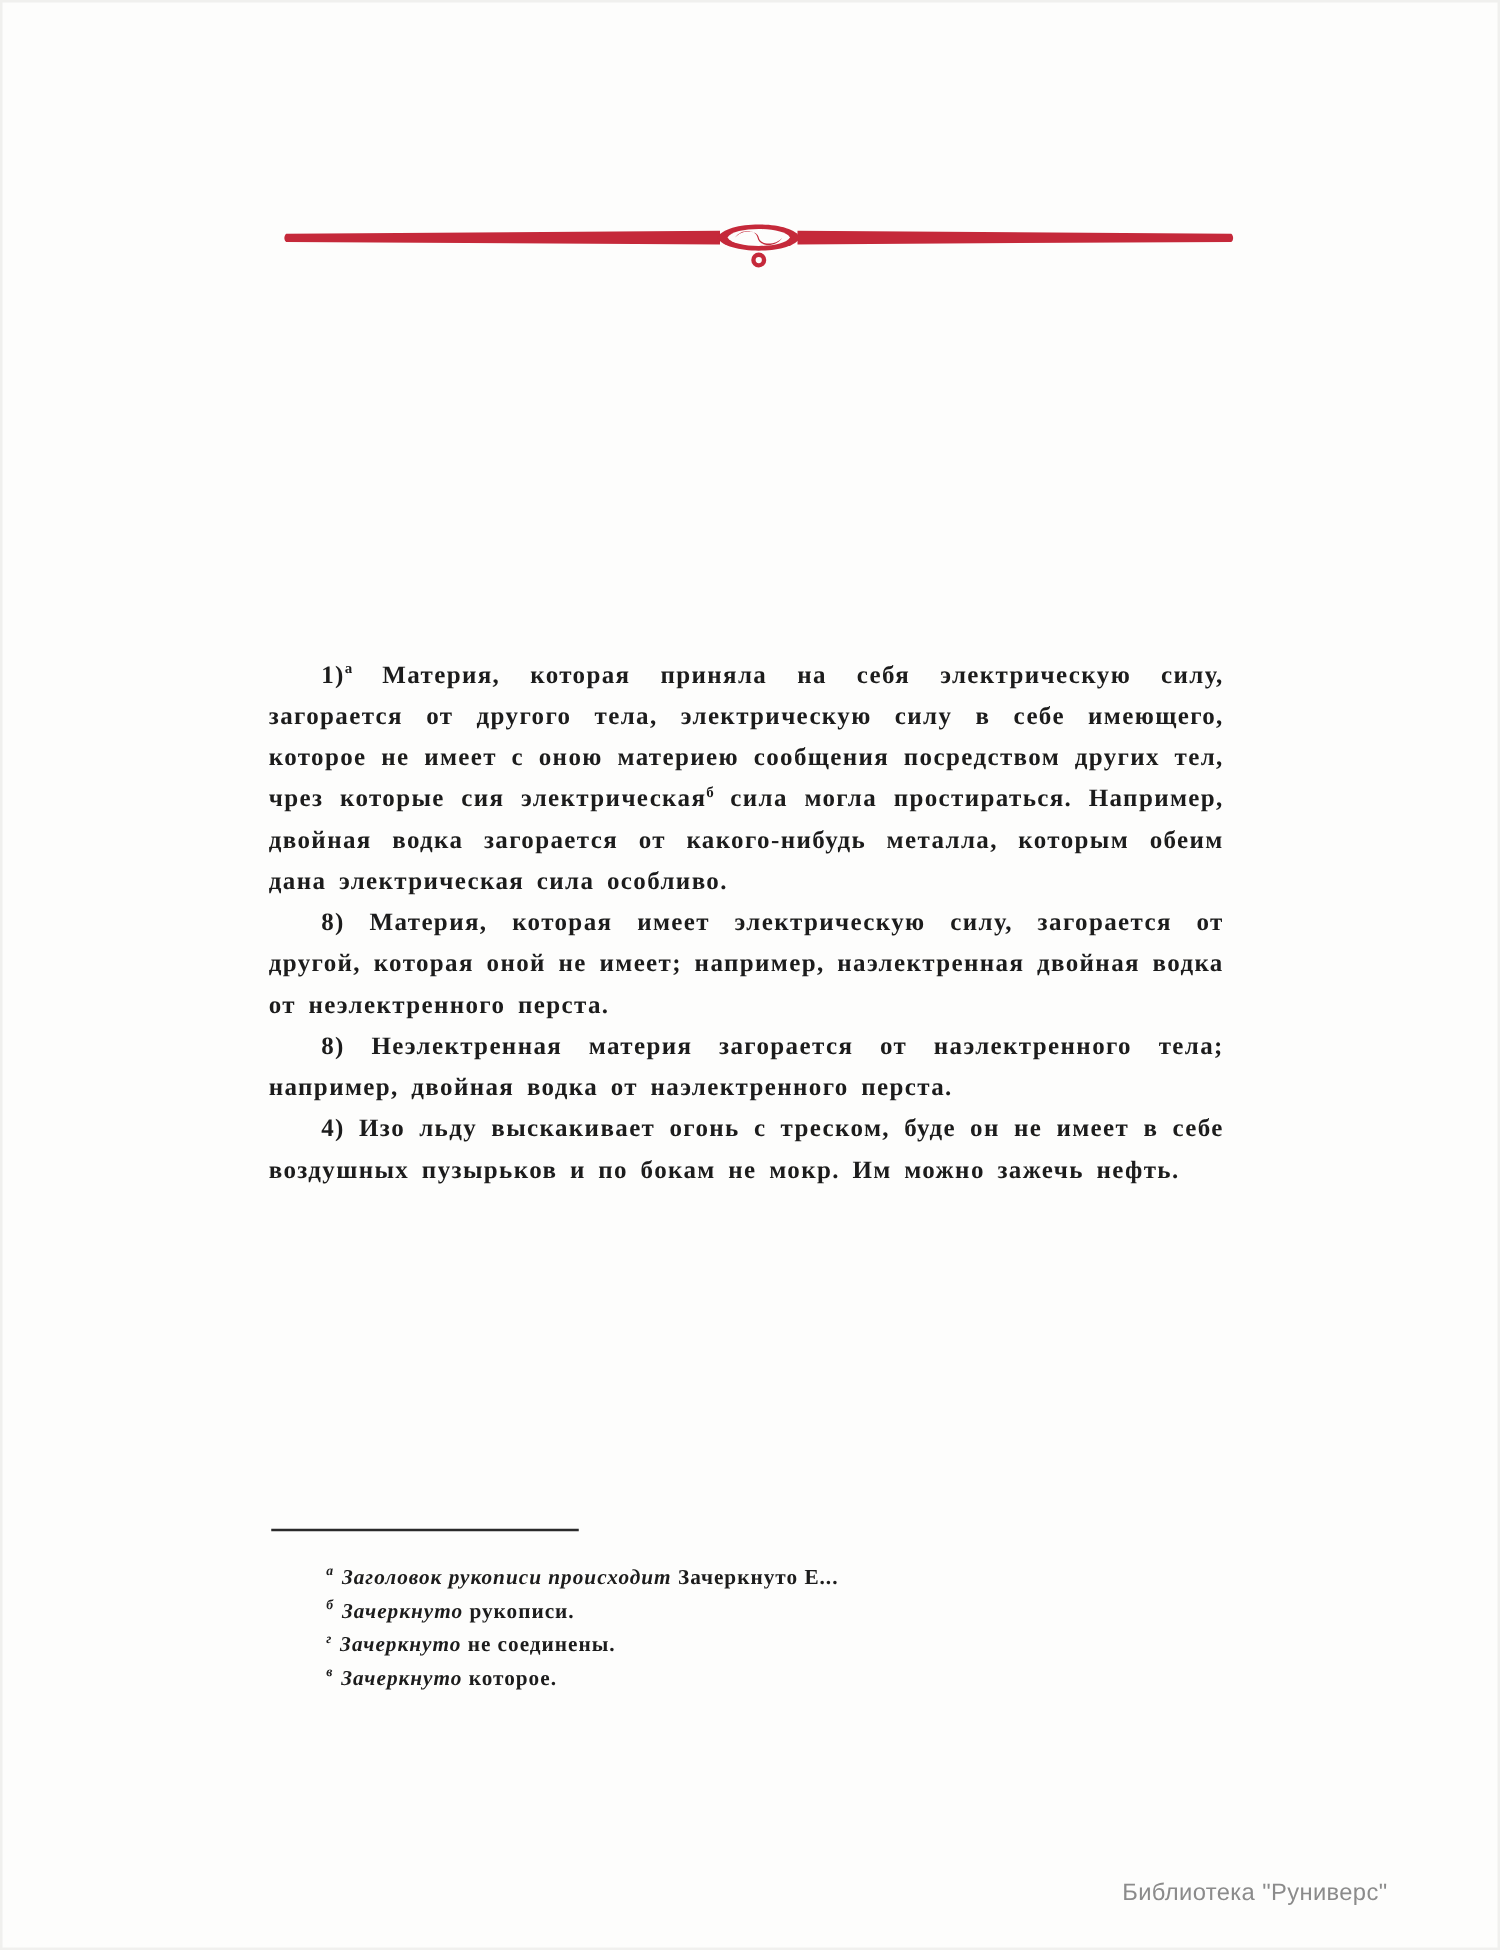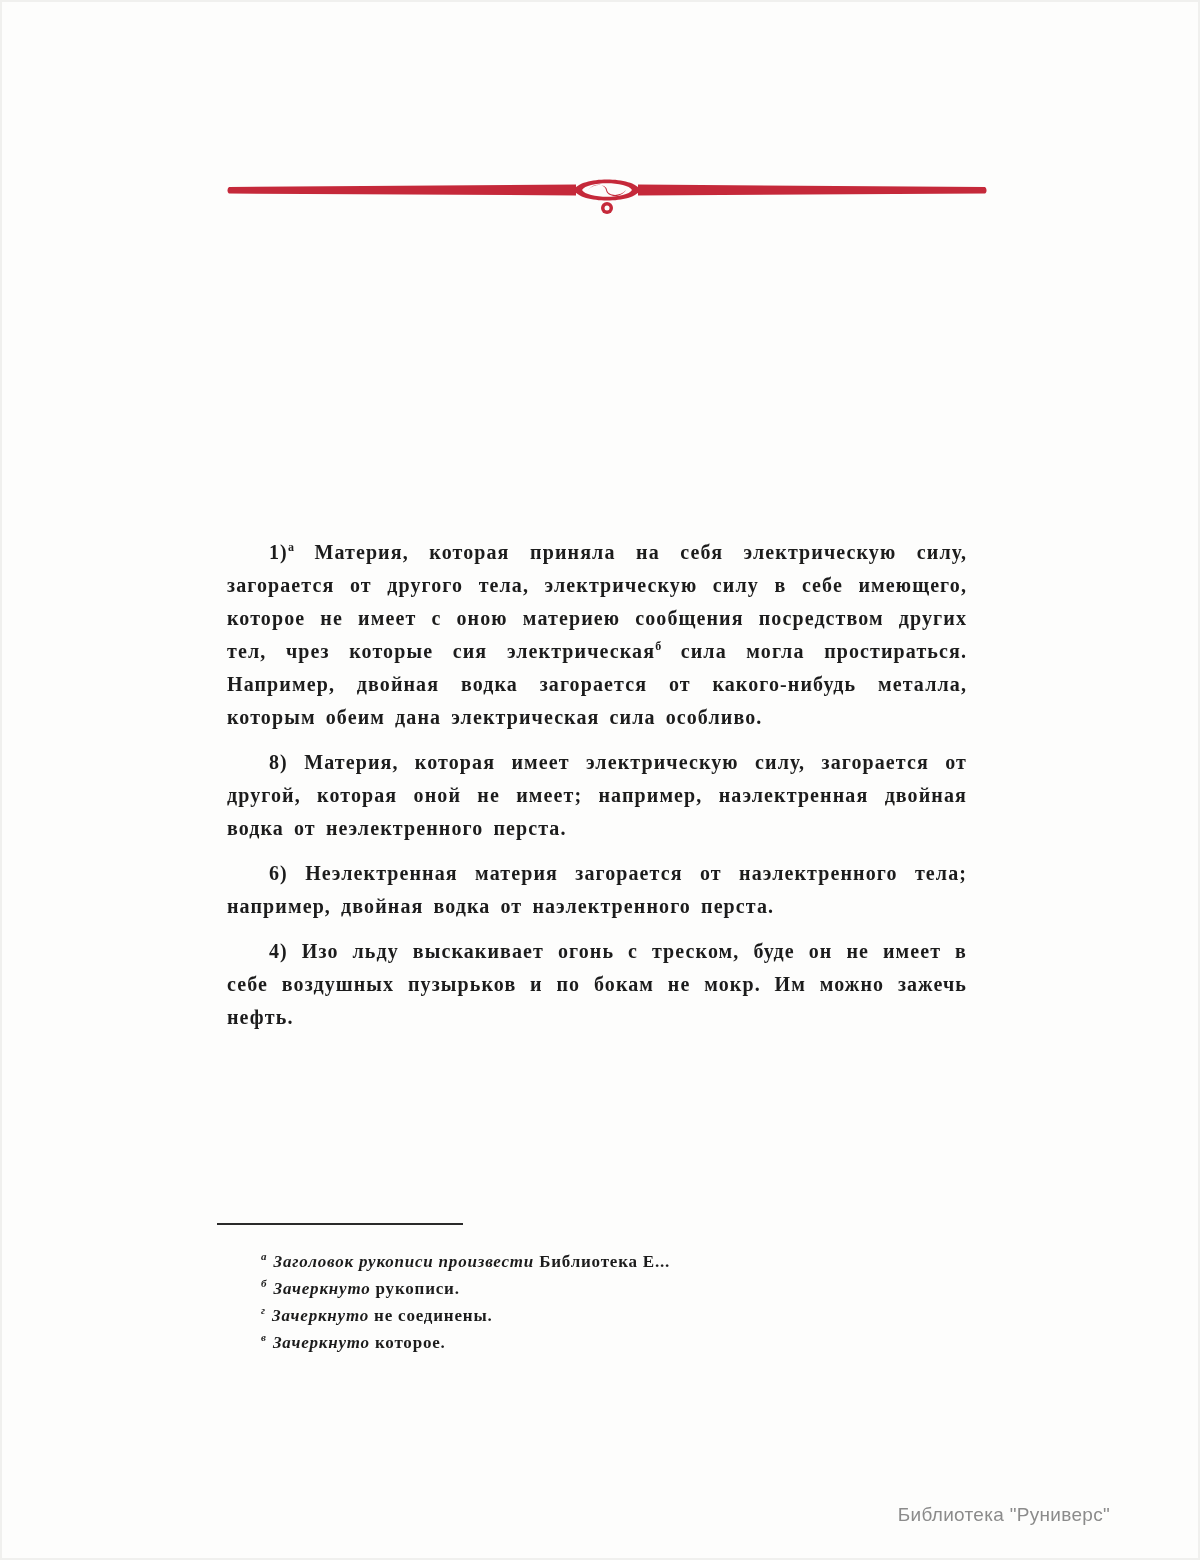--- a/index.html
+++ b/index.html
@@ -25,21 +25,21 @@
     width: 762px;
     height: 46px;
   }
   .body-text {
     position: absolute;
     left: 213px;
     top: 522px;
     width: 764px;
   }
   .body-text p {
-    margin: 12px;
+    margin: 0;
     text-indent: 42px;
     text-align: justify;
     font-size: 20px;
     line-height: 33px;
     font-weight: 700;
     letter-spacing: 1.1px;
     word-spacing: 4px;
   }
   .body-text p sup {
     font-size: 12px;
@@ -113,28 +113,28 @@
       </g>
       <g fill="#c5293a">
         <path d="M362,18 C368,11 380,12 381,18 C382,24 394,25 400,18 C394,27 381,25 380,18 C379,12 368,10 362,18 Z"></path>
       </g>
     </svg>
   </div>
 
   <div class="body-text">
       <p>1)<sup>а</sup> Материя, которая приняла на себя электрическую силу, загорается от другого тела, электрическую силу в себе имеющего, которое не имеет с оною материею сообщения посредством других тел, чрез которые сия электрическая<sup>б</sup> сила могла простираться. Например, двойная водка загорается от какого-нибудь металла, которым обеим дана электрическая сила особливо.</p>
       <p>8) Материя, которая имеет электрическую силу, загорается от другой, которая оной не имеет; например, наэлектренная двойная водка от неэлектренного перста.</p>
-      <p>6) Неэлектренная материя загорается от наэлектренного тела; например, двойная водка от наэлектренного перста.</p>
+      <p>8) Неэлектренная материя загорается от наэлектренного тела; например, двойная водка от наэлектренного перста.</p>
       <p>4) Изо льду выскакивает огонь с треском, буде он не имеет в себе воздушных пузырьков и по бокам не мокр. Им можно зажечь нефть.</p>
     </div>
 
   <div class="footnote-separator"></div>
 
   <div class="footnotes">
-      <div class="footnote"><sup>а</sup><span class="lead">Заголовок рукописи произвести </span><span class="tail">Библиотека Е...</span></div>
+      <div class="footnote"><sup>а</sup><span class="lead">Заголовок рукописи происходит </span><span class="tail">Зачеркнуто Е...</span></div>
       <div class="footnote"><sup>б</sup><span class="lead">Зачеркнуто </span><span class="tail">рукописи.</span></div>
       <div class="footnote"><sup>г</sup><span class="lead">Зачеркнуто </span><span class="tail">не соединены.</span></div>
       <div class="footnote"><sup>в</sup><span class="lead">Зачеркнуто </span><span class="tail">которое.</span></div>
     </div>
 
   <div class="watermark">Библиотека "Руниверс"</div>
 
 </div>
 
 </body></html>

